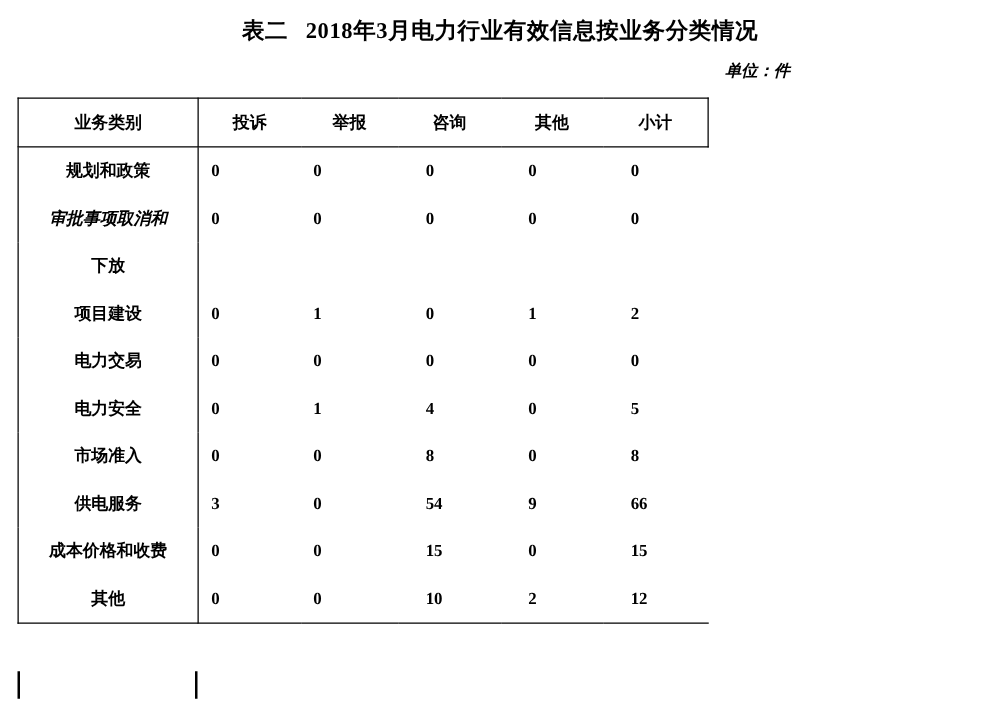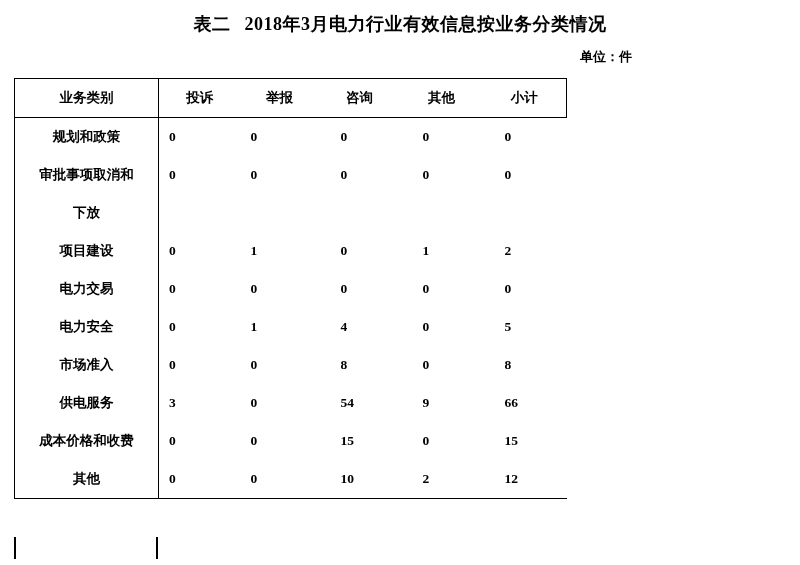--- a/index.html
+++ b/index.html
@@ -33,20 +33,21 @@
   }
   .doc-title .title-label {
     margin-right: 14px;
   }
   .unit-note {
     position: absolute;
     top: 48px;
     right: 28px;
     font-size: 13px;
     font-weight: bold;
+    font-style: italic;
   }
   .table-wrap {
     position: absolute;
     top: 78px;
     left: 14px;
     width: 552px;
   }
   table.data {
     border-collapse: collapse;
     width: 552px;
@@ -100,20 +101,21 @@
   tr.body.tall td.num {
     height: 38px;
   }
   tr.body:last-child td.label,
   tr.body:last-child td.num {
     border-bottom: 1.5px solid #000;
   }
   td.label .two-line {
     line-height: 1.85;
     display: block;
+    font-style: italic;
   }
   .cont-line {
     position: absolute;
     background: #000;
   }
 </style>
 </head>
 <body>
 
 <div class="page">

